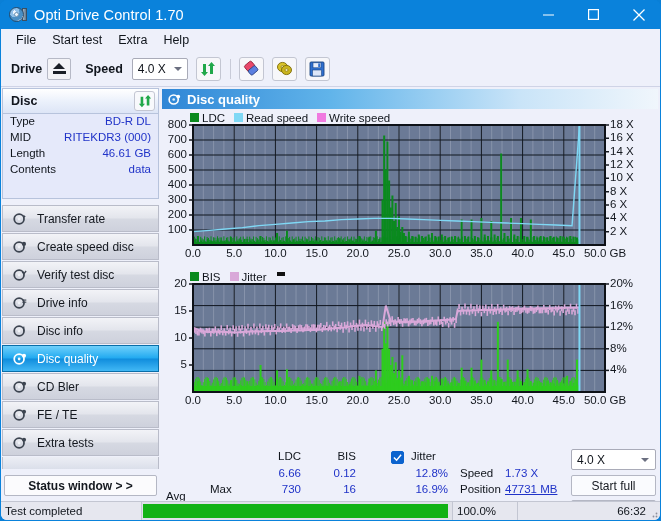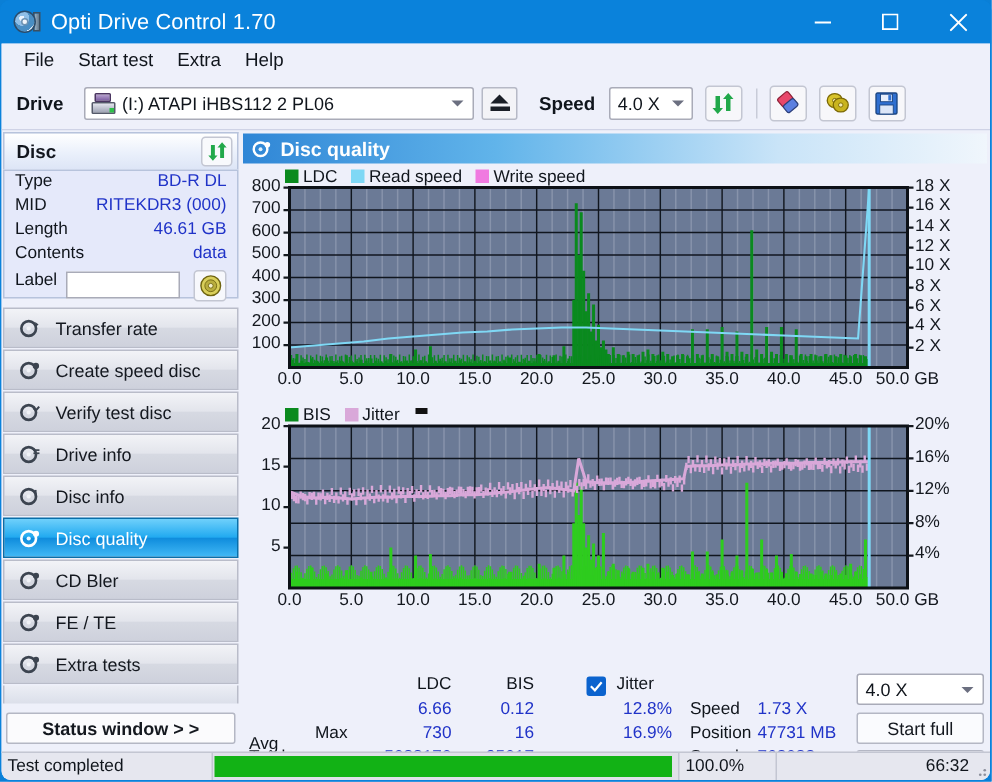--- a/index.html
+++ b/index.html
@@ -299,29 +299,20 @@
 
     <div id="menubar">
       <div class="menuitem">File</div>
       <div class="menuitem">Start test</div>
       <div class="menuitem">Extra</div>
       <div class="menuitem">Help</div>
     </div>
 
     <div id="toolbar">
       <div id="drive-label">Drive</div>
-      <div id="drive-combo">
-        <div class="hddicon">
-          <div class="top"></div>
-            <div class="body"></div>
-            <div class="led"></div>
-        </div>
-        <div class="txt">(I:)  ATAPI iHBS112  2 PL06</div>
-        <div class="caret"></div>
-      </div>
       <div id="eject-btn">
         <div style="position:relative;display:flex;flex-direction:column;align-items:center;">
           <div class="tri"></div>
           <div style="width:13px;height:3px;background:#1b1f27;margin-top:1px;"></div>
         </div>
       </div>
       <div id="speed-label">Speed</div>
       <div id="speed-combo">
         <div class="txt">4.0 X</div>
         <div class="caret"></div>
@@ -380,31 +371,20 @@
           <span class="dkey">MID</span>
           <span class="dval">RITEKDR3 (000)</span>
         </div>
         <div class="drow">
           <span class="dkey">Length</span>
           <span class="dval">46.61 GB</span>
         </div>
         <div class="drow">
           <span class="dkey">Contents</span>
           <span class="dval">data</span>
-        </div>
-        <div id="label-row">
-          <span class="dkey">Label</span>
-          <input id="label-input" placeholder="" style="">
-          <div id="label-disc-btn">
-            <svg width="15" height="15" viewBox="0 0 16 16">
-              <circle cx="8" cy="8" r="7" fill="#d9cf5a" stroke="#6f6410" stroke-width="1"></circle>
-              <circle cx="8" cy="8" r="4.2" fill="#b9ae3e" stroke="#6f6410" stroke-width="0.6"></circle>
-              <circle cx="8" cy="8" r="1.7" fill="#f4f0c8" stroke="#6f6410" stroke-width="0.6"></circle>
-            </svg>
-          </div>
         </div>
       </div>
 
       <div id="navlist">
         <div class="navbtn">
           <span class="nav-ico">
             <svg width="14" height="14" viewBox="0 0 16 16">
                 <circle cx="7" cy="8" r="5.6" fill="none" stroke="#3c4450" stroke-width="2"></circle>
                 <circle cx="7" cy="8" r="1.6" fill="#f0f2f6"></circle>
                 <path d="M12 3 l2.5 2 -2.5 2 z" fill="#3c4450"></path>
@@ -1808,21 +1788,21 @@
       <div class="sv" style="left:150px;top:34px;width:46px;">16</div>
       <div class="sv" style="left:236px;top:34px;width:52px;">16.9%</div>
 
       <div class="st" style="left:6px;top:50px;">Total</div>
       <div class="sv" style="left:68px;top:50px;width:73px;">5088170</div>
       <div class="sv" style="left:145px;top:50px;width:51px;">95017</div>
 
       <div class="st" style="left:300px;top:18px;">Speed</div>
       <div class="sv" style="left:345px;top:18px;width:60px;text-align:left;">1.73 X</div>
       <div class="st" style="left:300px;top:34px;">Position</div>
-      <div class="sv" style="left:345px;top:34px;width:70px;text-align:left;">47731 MB</div>
+      <div class="sv" style="left:345px;top:34px;width:70px;text-align:left;text-decoration:underline;">47731 MB</div>
       <div class="st" style="left:300px;top:50px;">Samples</div>
       <div class="sv" style="left:345px;top:50px;width:70px;text-align:left;">763083</div>
 
       <div id="speed-combo2">
         <span class="txt">4.0 X</span>
         <span class="caret"></span>
       </div>
       <div class="actbtn" style="top:26px;">
         <span class="t">Start full</span>
       </div>

